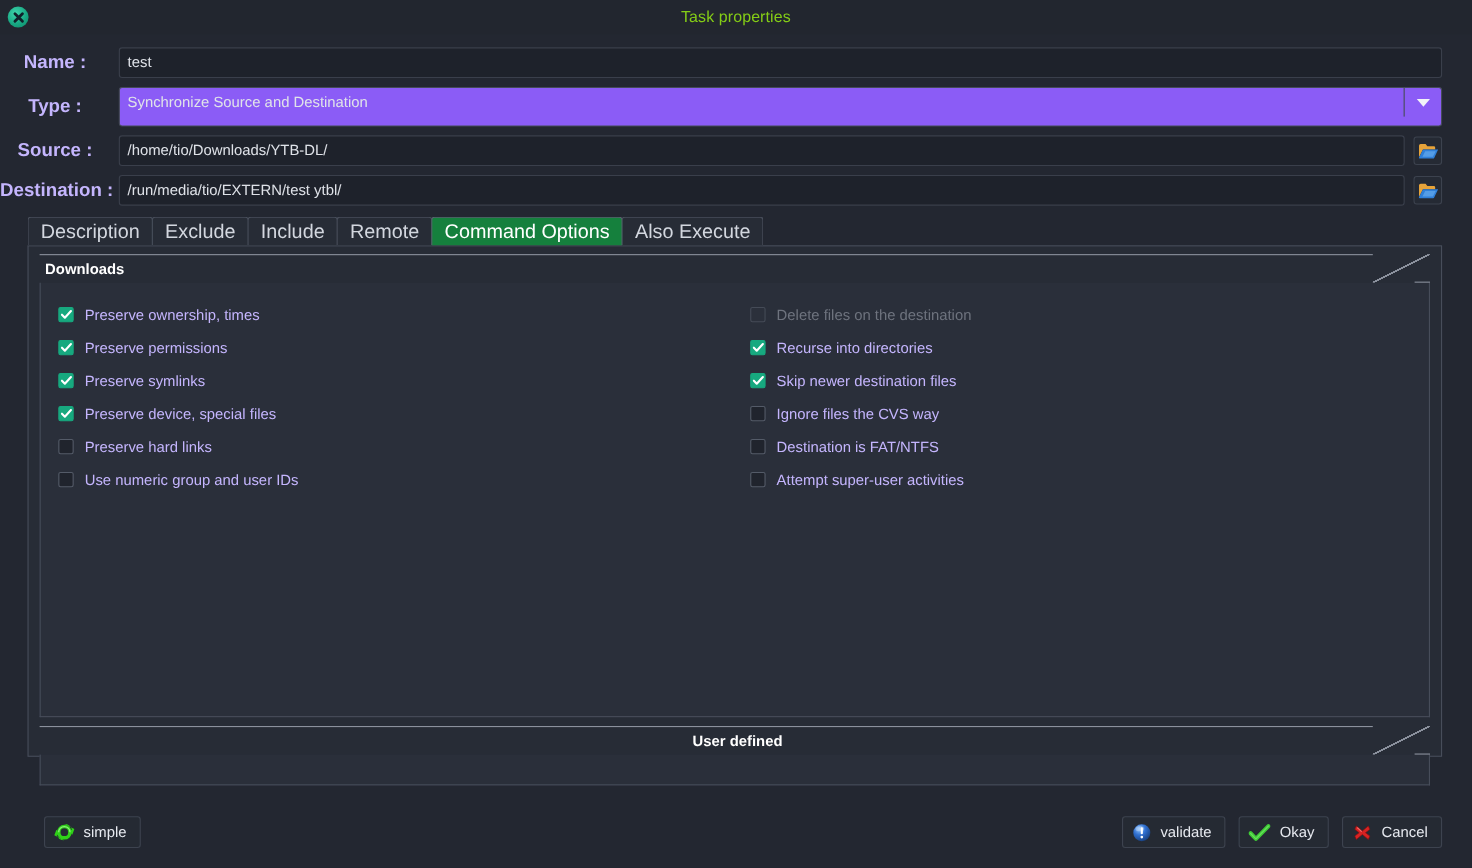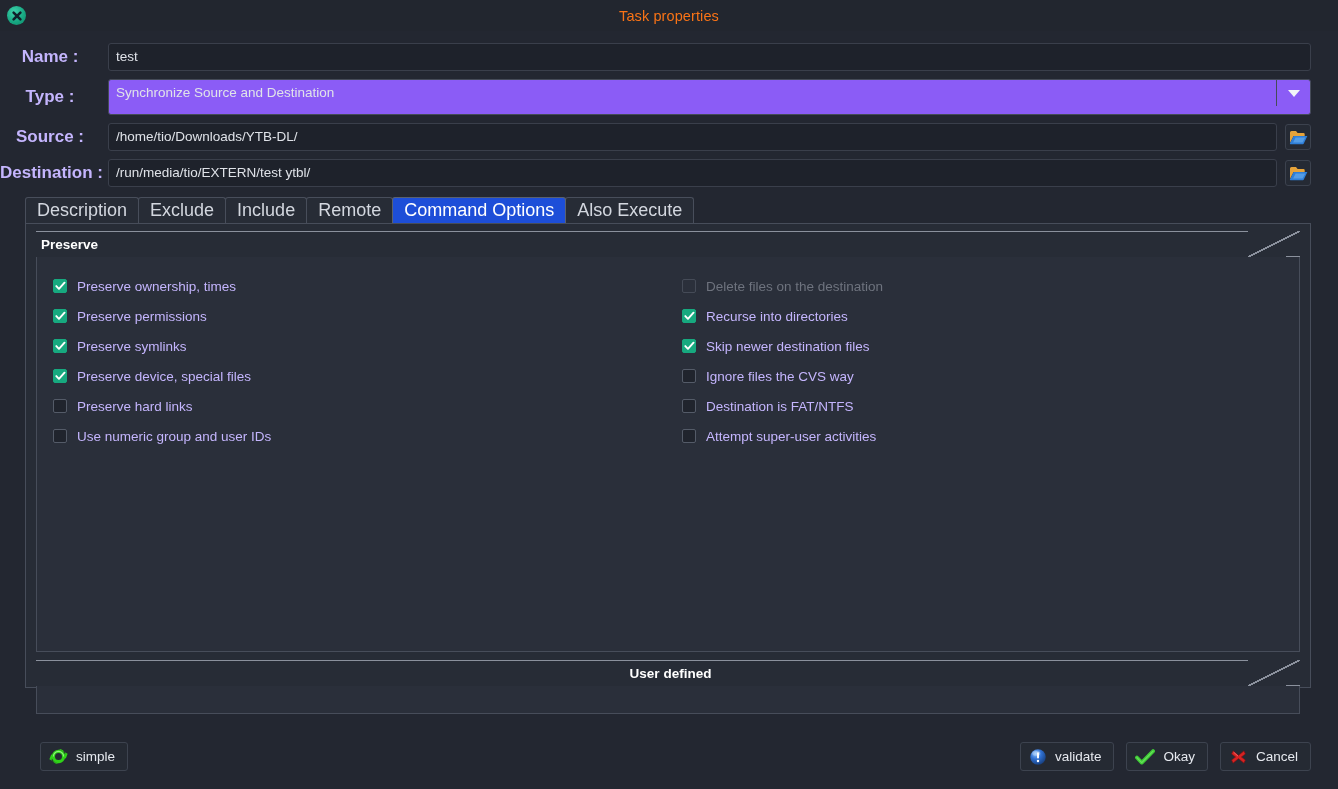--- a/index.html
+++ b/index.html
@@ -15,21 +15,21 @@
   .titlebar {
     position: relative;
     height: 31px;
     background: #22262f;
     display: flex;
     align-items: center;
     justify-content: center;
   }
   .titlebar-text {
     font-size: 14.5px;
-    color: #f97316;
+    color: #84cc16;
     letter-spacing: .1px;
   }
   .close-btn {
     position: absolute;
     left: 7px; top: 6px;
     width: 19px; height: 19px;
     border-radius: 50%;
     background: radial-gradient(circle at 38% 32%, #3fd4ac 0%, #18a883 55%, #0d8a68 100%);
     display: flex; align-items: center; justify-content: center;
     cursor: pointer;
@@ -125,21 +125,21 @@
     color: #d3d7df;
     background: #272c36;
     border: 1px solid #484e5b;
     border-bottom: none;
     border-radius: 3px 3px 0 0;
     margin-right: -1px;
     cursor: pointer;
     white-space: nowrap;
   }
   .tab.active {
-    background: #1d4ed8;
+    background: #15803d;
     color: #ffffff;
     border-color: #5a616f;
     position: relative;
     z-index: 3;
   }
 
   
   .panel {
     margin: 0 27px 0 25px;
     height: 465px;
@@ -301,21 +301,21 @@
     <div class="tab">Include</div>
     <div class="tab">Remote</div>
     <div class="tab active">Command Options</div>
     <div class="tab">Also Execute</div>
   </div>
 
 <div class="panel">
 
   <div class="group">
     <div class="group-header">
-      <span>Preserve</span>
+      <span>Downloads</span>
       <span class="group-header-corner"></span>
     </div>
     <div class="group-body tpl-body">
       <div class="col" id="tpl-left">
           <div class="check-row">
             <span class="cb on">
               <svg width="11" height="10" viewBox="0 0 12 11" aria-hidden="true">
                 <path d="M1.4 5.6 L4.3 8.6 L10.4 1.9" fill="none" stroke="#ffffff" stroke-width="2.1" stroke-linecap="round" stroke-linejoin="round"></path>
               </svg>
             </span>

